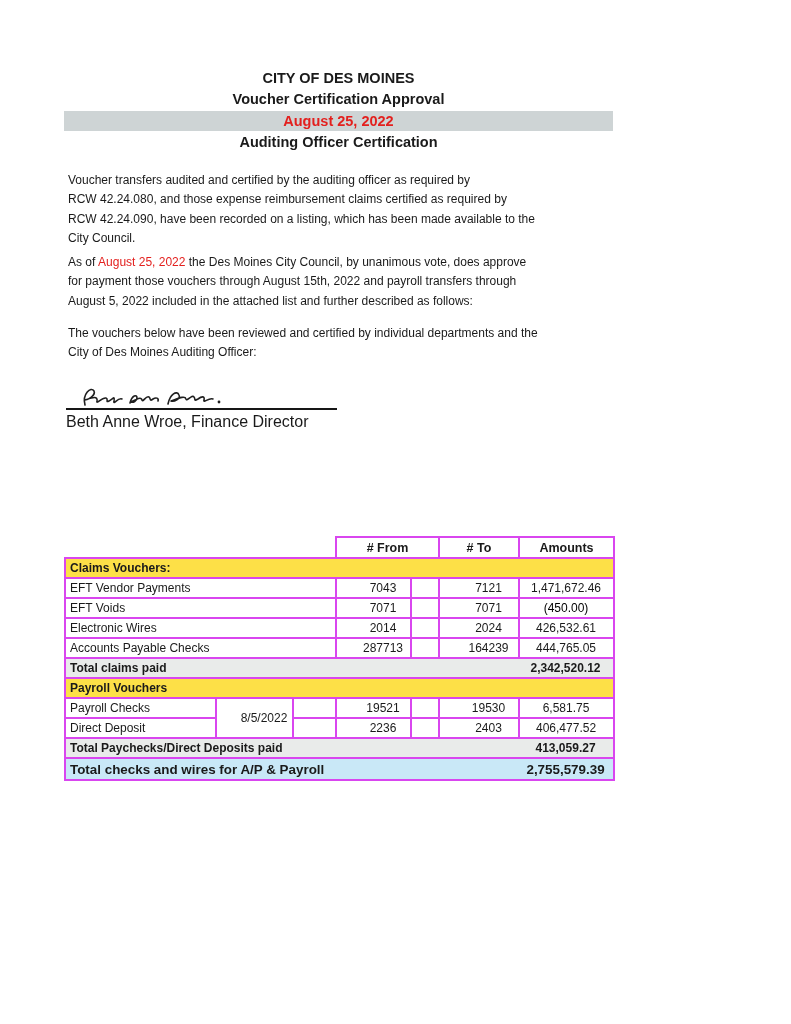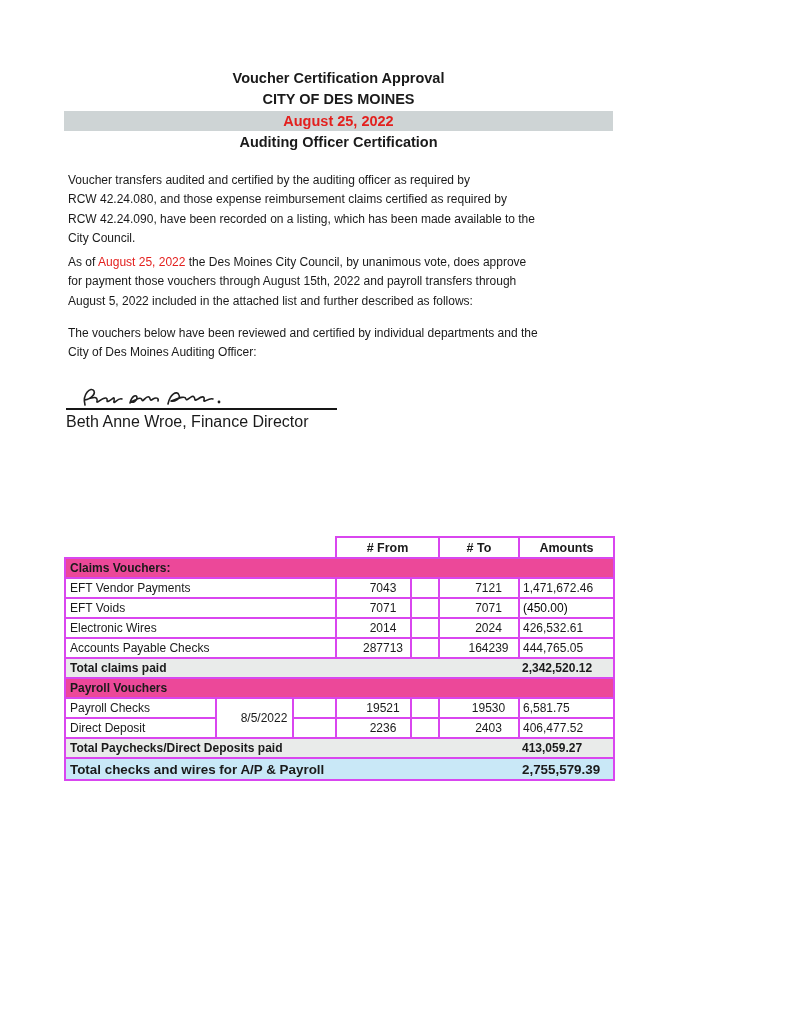--- a/index.html
+++ b/index.html
@@ -43,37 +43,37 @@
     position:absolute;left:64px;font-size:12px;
   }
   #claims{top:536px;width:549px;}
   #payroll{top:677px;width:549px;}
   td,th{
     border:2px solid #d946ef;padding:0 3px;height:18px;
     vertical-align:middle;overflow:hidden;white-space:nowrap;
   }
   th{font-weight:700;text-align:center;height:19px;font-size:12.5px;}
   .noborder{border:none;background:#fff;}
-  .sect{background:#ec4899;font-weight:700;text-align:left;padding-left:4px;}
+  .sect{background:#fde047;font-weight:700;text-align:left;padding-left:4px;}
   .label{text-align:left;padding-left:4px;}
   .num{text-align:center;padding-left:22px;}
-  .amt{text-align:left;padding-right:4px;}
+  .amt{text-align:center;padding-right:4px;}
   .total{background:#e9ebea;font-weight:700;}
   .blue{background:#c9e8f7;font-weight:700;font-size:13.4px;height:20px;}
   .merge-r{border-right-style:hidden;}
   .red-amt{color:#000000;}
 </style>
 </head>
 <body>
 
 <div class="doc">
 
   <div class="titles">
+    <div class="title-line">CITY OF DES MOINES</div>
     <div class="title-line">Voucher Certification Approval</div>
-    <div class="title-line">CITY OF DES MOINES</div>
     <div class="band">August 25, 2022</div>
     <div class="title-line">Auditing Officer Certification</div>
   </div>
 
   <div class="bodytext">
     <p class="para1">Voucher transfers audited and certified by the auditing officer as required by
 RCW 42.24.080, and those expense reimbursement claims certified as required by
 RCW 42.24.090, have been recorded on a listing, which has been made available to the
 City Council.</p>
     <p class="para2"><span>As of </span><span class="red">August 25, 2022</span><span> the Des Moines City Council, by unanimous vote, does approve

